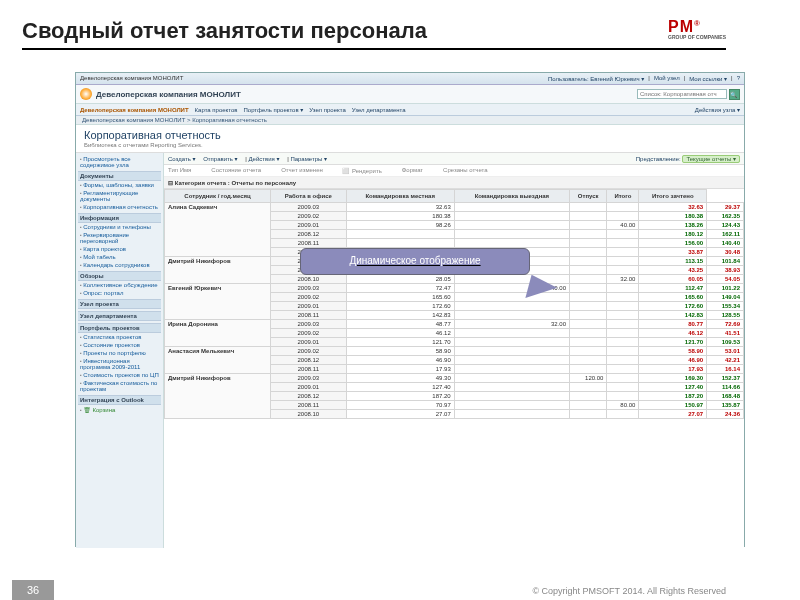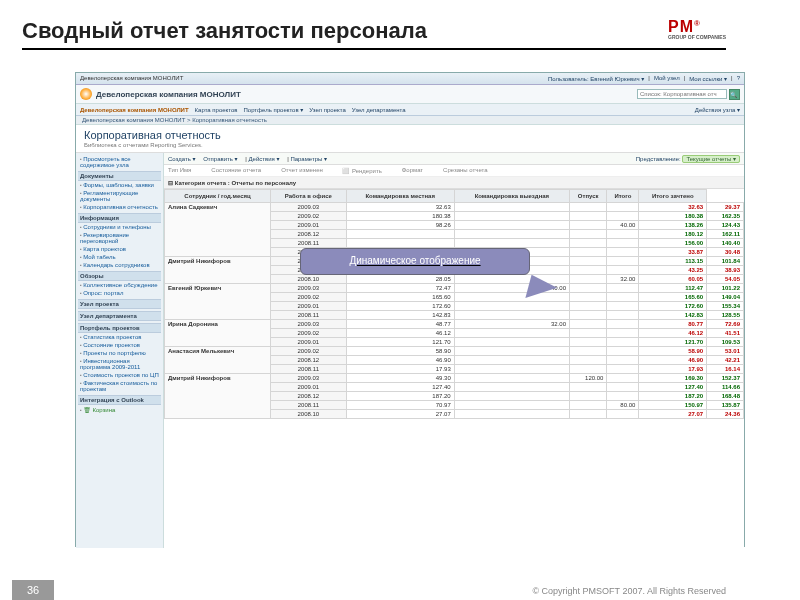--- a/index.html
+++ b/index.html
@@ -392,14 +392,14 @@
   </div>
 
   <div class="callout">
     <div class="callout-box">
       <div>Динамическое отображение</div>
     </div>
     <div class="callout-tail"></div>
   </div>
 
   <div class="slidenum">36</div>
-  <div class="copyright">© Copyright PMSOFT 2007. All Rights Reserved</div>
+  <div class="copyright">© Copyright PMSOFT 2014. All Rights Reserved</div>
 </div>
 
 </body></html>

